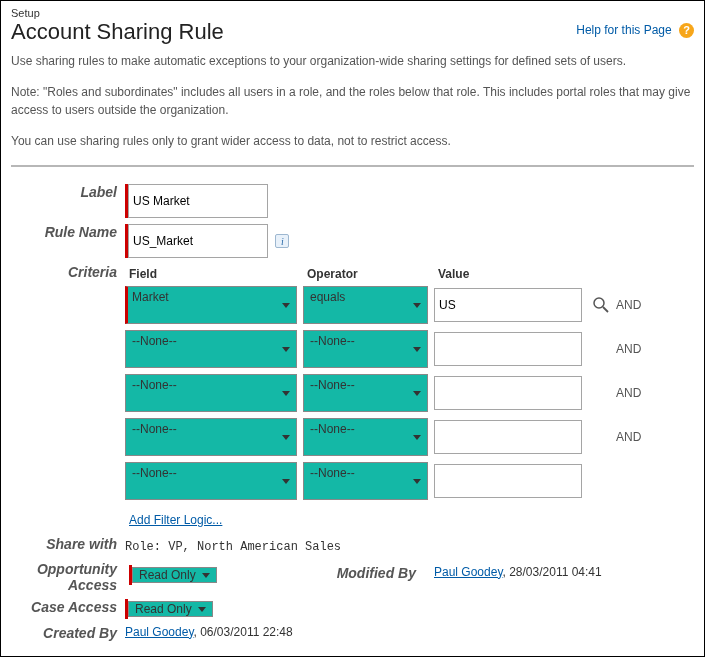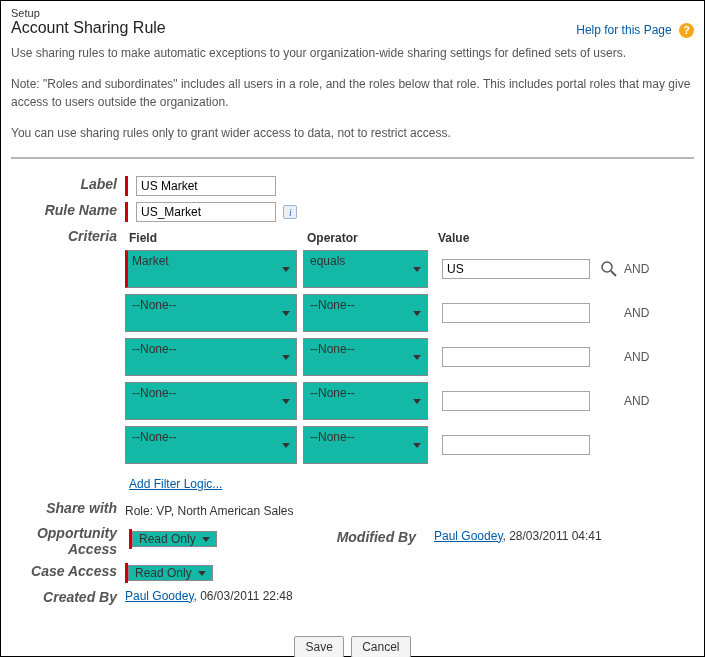--- a/index.html
+++ b/index.html
@@ -34,21 +34,21 @@
     font-weight: bold;
     text-align: center;
     line-height: 15px;
     font-size: 11px;
     margin-left: 4px;
     vertical-align: middle;
   }
   .crumb { font-size: 11px; color: #333; }
   h1.title {
     margin: 0 0 8px 0;
-    font-size: 16px;
+    font-size: 22px;
     font-weight: normal;
     color: #222;
   }
   .intro p {
     margin: 0 0 14px 0;
     line-height: 1.45;
     color: #555;
     font-size: 12px;
   }
   .hr {
@@ -74,24 +74,23 @@
     font-style: italic;
   }
   .req-bar {
     display: inline-block;
     border-left: 3px solid #c00;
     padding-left: 0;
   }
   input.txt {
     font: inherit;
     border: 1px solid #a5a5a5;
-    height: 20px;
+    height: 34px;
     padding: 1px 4px;
     background: #fff;
-    margin-left: 8px;
   }
   .label-input { width: 140px; }
   .rulename-input { width: 140px; }
   .info-icon {
     display: inline-block;
     width: 14px; height: 14px;
     border: 1px solid #9db7d0;
     background: #e8f1fa;
     color: #2a6aa8;
     font-family: Georgia, serif;
@@ -158,20 +157,21 @@
     text-decoration: underline;
     font-size: 12px;
     cursor: pointer;
   }
   .access-select .select-box { width: 90px; }
   .static-val {
     color: #333;
     font-size: 12px;
     padding-top: 4px;
     display: inline-block;
+    font-family: Liberation Mono, monospace;
   }
   .userlink {
     color: #015ba7;
     text-decoration: underline;
     cursor: pointer;
     margin-top: 20px;
   }
   .mod-row td { padding-top: 4px; }
   .buttons {
     text-align: center;

